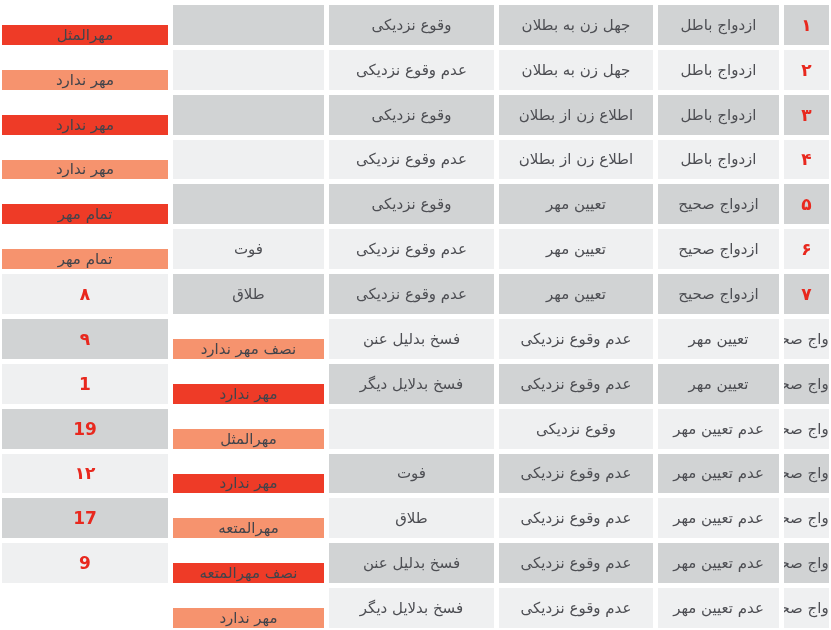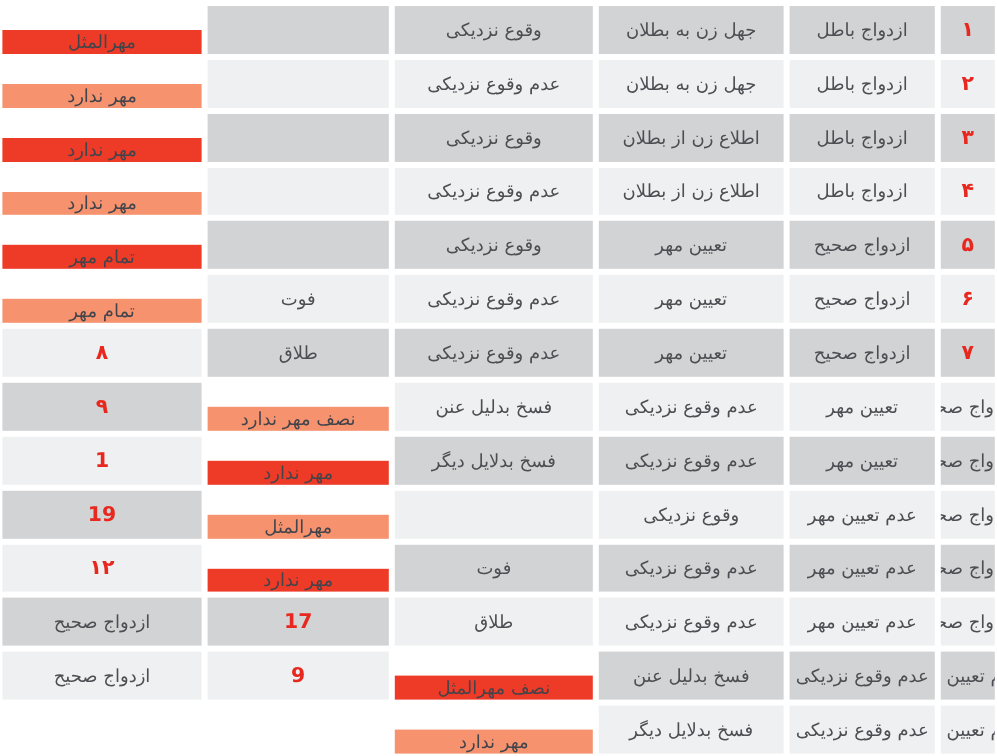--- a/index.html
+++ b/index.html
@@ -115,26 +115,27 @@
       <div class="cell marriage odd">ازدواج صحیح</div>
       <div class="cell condition odd">عدم تعیین مهر</div>
       <div class="cell intercourse odd">عدم وقوع نزدیکی</div>
       <div class="cell event odd">فوت</div>
       <div class="cell result odd">مهر ندارد</div>
       <div class="cell num even">۱۲</div>
       <div class="cell marriage even">ازدواج صحیح</div>
       <div class="cell condition even">عدم تعیین مهر</div>
       <div class="cell intercourse even">عدم وقوع نزدیکی</div>
       <div class="cell event even">طلاق</div>
+      <div class="cell result even">مهرالمتعه</div>
       <div class="cell num odd">17</div>
       <div class="cell marriage odd">ازدواج صحیح</div>
       <div class="cell condition odd">عدم تعیین مهر</div>
       <div class="cell intercourse odd">عدم وقوع نزدیکی</div>
       <div class="cell event odd">فسخ بدلیل عنن</div>
-      <div class="cell result odd">نصف مهرالمثل</div>
+      <div class="cell result odd">نصف مهرالمتعه</div>
       <div class="cell num even">9</div>
       <div class="cell marriage even">ازدواج صحیح</div>
       <div class="cell condition even">عدم تعیین مهر</div>
       <div class="cell intercourse even">عدم وقوع نزدیکی</div>
       <div class="cell event even">فسخ بدلایل دیگر</div>
       <div class="cell result even">مهر ندارد</div>
     </div>
 </div>
 
 </body></html>

